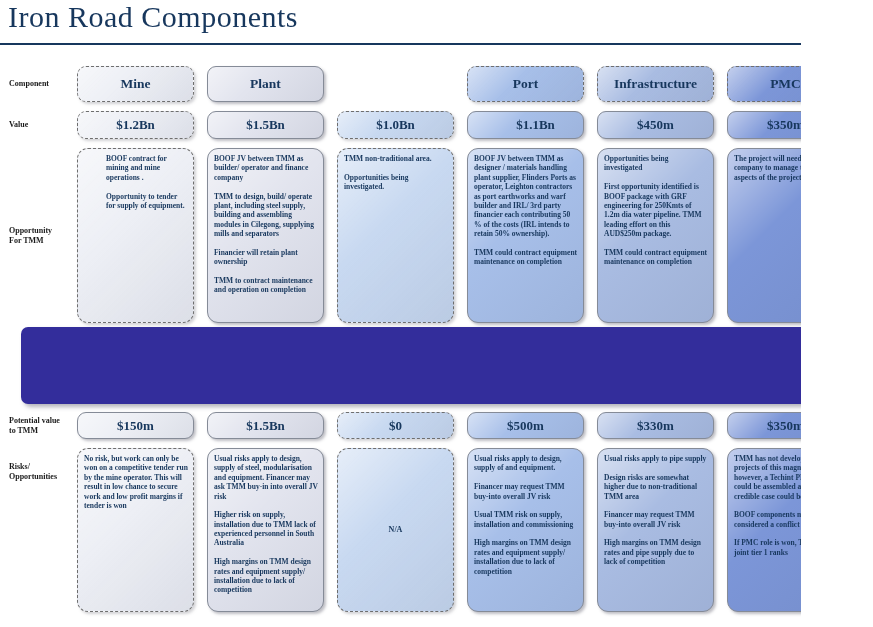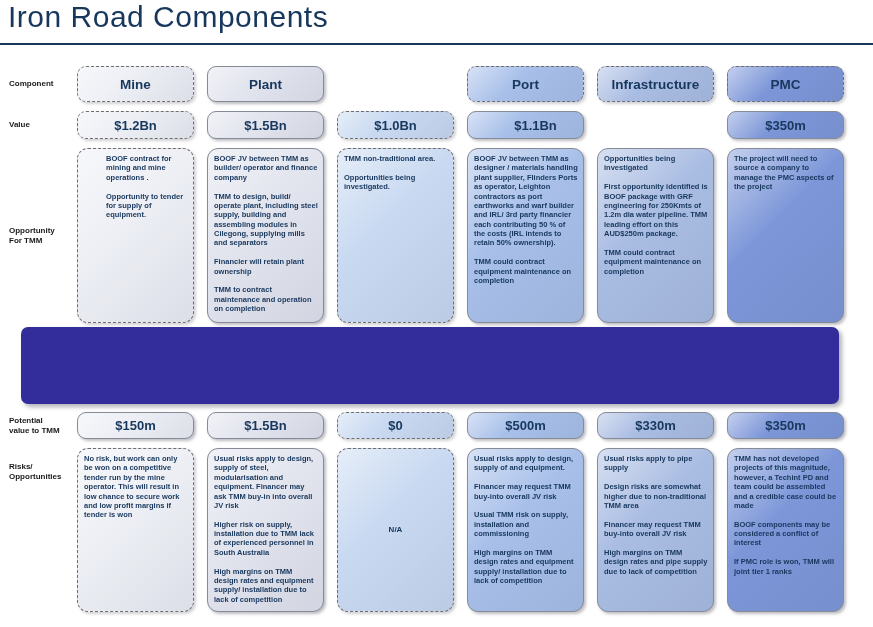--- a/index.html
+++ b/index.html
@@ -1,19 +1,19 @@
 <!DOCTYPE html>
 <html><head>
 <meta charset="utf-8">
 <style>
   * { margin:0; padding:0; box-sizing:border-box; }
   html,body { background:#fff; }
   .page {
-    position:relative; width:873px; height:627px; overflow:hidden;
-    background:#fff; font-family:Liberation Sans, sans-serif;
+    position:relative; width:801px; height:627px; overflow:hidden;
+    background:#fff; font-family:Liberation Serif, serif;
   }
   .title {
     position:absolute; left:8px; top:0px;
     font-size:30px; font-weight:normal; color:#17375d; letter-spacing:0.5px;
   }
   .title-rule {
     position:absolute; left:0; top:43px; width:873px; height:2px; background:#17375d;
   }
   .grid {
     position:absolute; left:2px; top:66px;
@@ -71,20 +71,21 @@
     <div class="cell pill hdr r1 c1 dashed" style="background-color: rgb(237, 239, 245);">Mine</div>
     <div class="cell pill hdr r1 c2 solid" style="background-color: rgb(226, 228, 238);">Plant</div>
     <div class="cell pill hdr r1 c4 dashed" style="background-color: rgb(167, 191, 233);">Port</div>
     <div class="cell pill hdr r1 c5 dashed" style="background-color: rgb(169, 188, 226);">Infrastructure</div>
     <div class="cell pill hdr r1 c6 dashed" style="background-color: rgb(124, 150, 216);">PMC</div>
 
     <div class="cell pill r2 c1 dashed" style="background-color: rgb(237, 239, 245);">$1.2Bn</div>
     <div class="cell pill r2 c2 solid" style="background-color: rgb(226, 228, 238);">$1.5Bn</div>
     <div class="cell pill r2 c3 dashed" style="background-color: rgb(200, 217, 241);">$1.0Bn</div>
     <div class="cell pill r2 c4 solid" style="background-color: rgb(167, 191, 233); padding-left: 20px;">$1.1Bn</div>
+    <div class="cell pill r2 c5 solid" style="background-color: rgb(169, 188, 226);">$450m</div>
     <div class="cell pill r2 c6 solid" style="background-color: rgb(124, 150, 216);">$350m</div>
 
     <div class="cell body r3 c1 dashed" style="background-color: rgb(237, 239, 245); padding-left: 28px;">BOOF contract for mining and mine operations .
 
 Opportunity to tender for supply of equipment.</div>
     <div class="cell body r3 c2 solid" style="background-color: rgb(226, 228, 238);">BOOF JV between TMM as builder/ operator and finance company
 
 TMM to design, build/ operate plant, including steel supply, building and assembling modules in Cilegong, supplying mills and separators
 
 Financier will retain plant ownership

